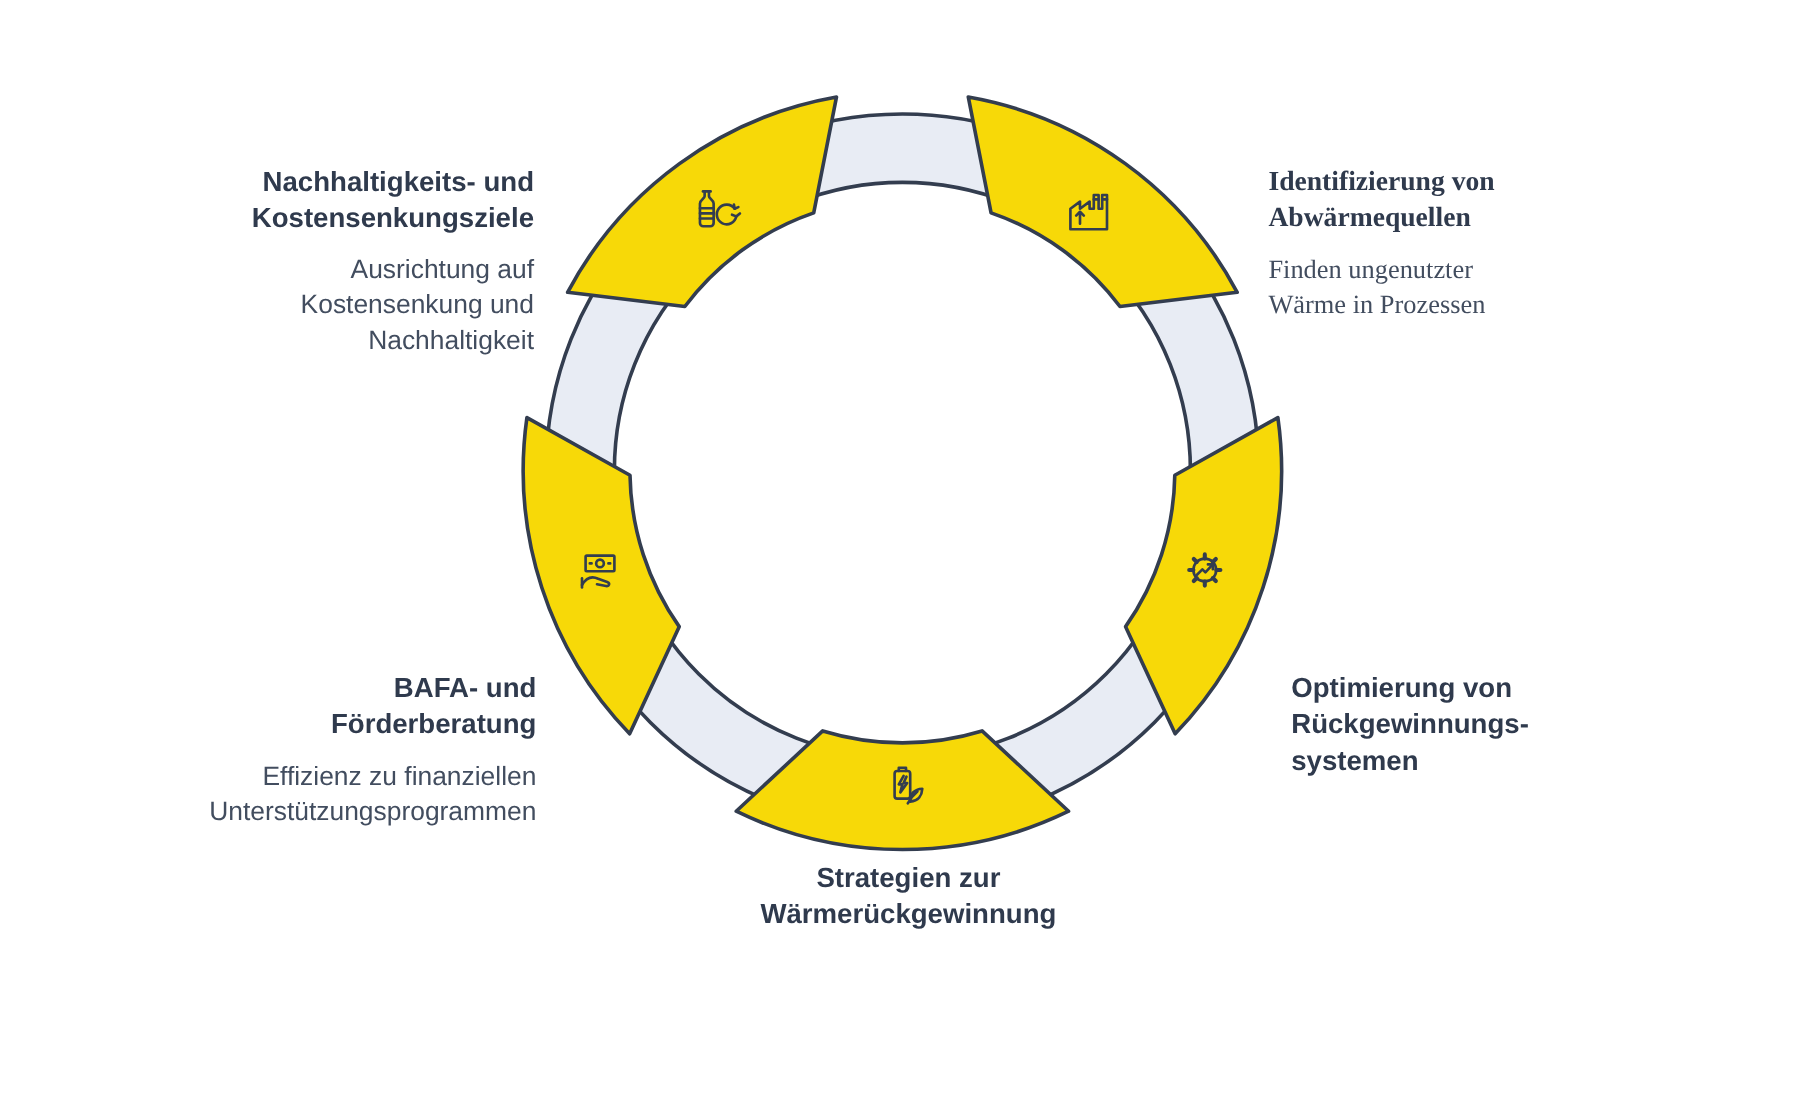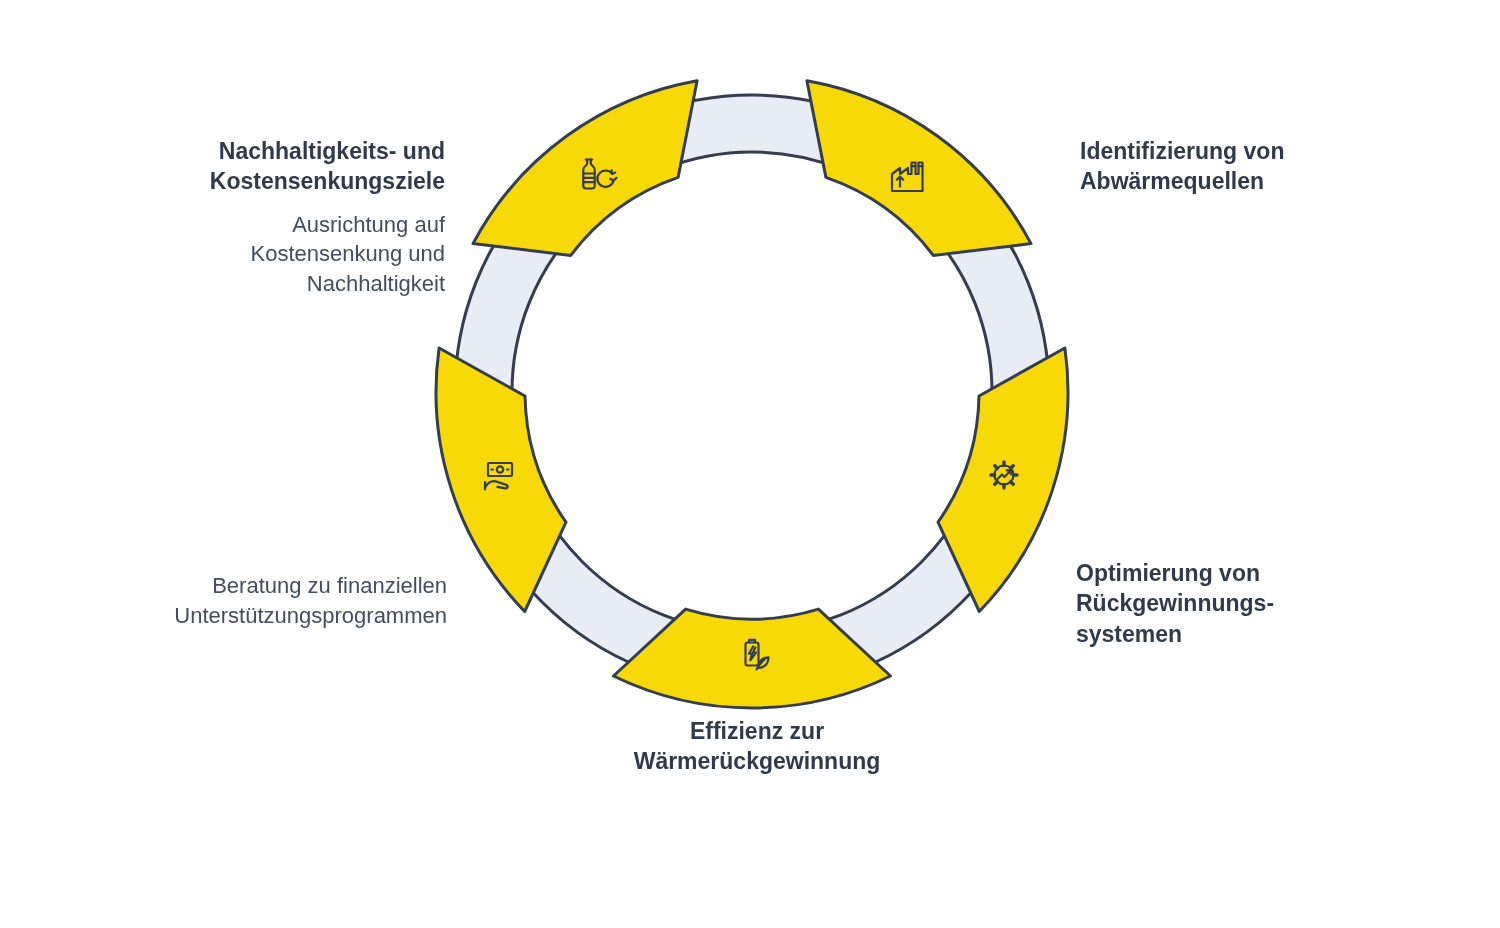--- a/index.html
+++ b/index.html
@@ -30,21 +30,21 @@
   .label p {
     margin-top: 13px;
     font-size: 22px; line-height: 1.35;
     color: var(--body_text, #424D5F);
     white-space: pre-line;
   }
   .align-right  { text-align: right; }
   .align-center { text-align: center; }
 
   .label-0 { right: 1055px; top: 136px; width: 340px; }
-  .label-1 { left: 1080px;  top: 136px; width: 300px; }
+  .label-1 { left: 1057px;  top: 136px; width: 300px; font-family: Liberation Serif, serif; }
   .label-2 { left: 1057px;  top: 558px; width: 280px; margin-left: 19px; }
   .label-3 { left: 557px;   top: 716px; width: 400px; }
   .label-4 { right: 1053px; top: 558px; width: 340px; }
 </style>
 </head>
 <body>
 
 <div class="stage">
 
   <svg width="1500" height="928" viewBox="0 0 1500 928">
@@ -101,31 +101,35 @@
     <h3>Nachhaltigkeits- und
 Kostensenkungsziele</h3>
     <p>Ausrichtung auf
 Kostensenkung und
 Nachhaltigkeit</p>
   </div>
 
   <div class="label label-1">
     <h3>Identifizierung von
 Abwärmequellen</h3>
+    <p>Finden ungenutzter
+Wärme in Prozessen</p>
   </div>
 
   <div class="label label-2">
     <h3>Optimierung von
 Rückgewinnungs-
 systemen</h3>
   </div>
 
   <div class="label label-3 align-center">
-    <h3>Effizienz zur
+    <h3>Strategien zur
 Wärmerückgewinnung</h3>
   </div>
 
   <div class="label label-4 align-right">
-    <p>Beratung zu finanziellen
+    <h3>BAFA- und
+Förderberatung</h3>
+    <p>Effizienz zu finanziellen
 Unterstützungsprogrammen</p>
   </div>
 
 </div>
 
 </body></html>

